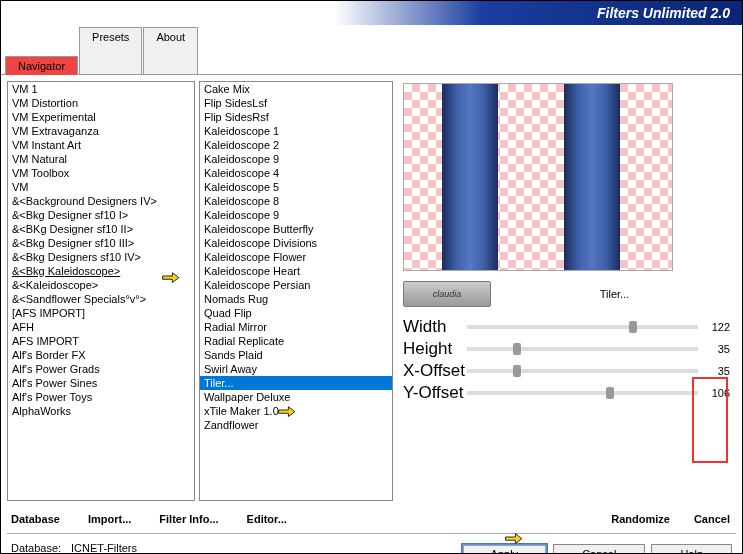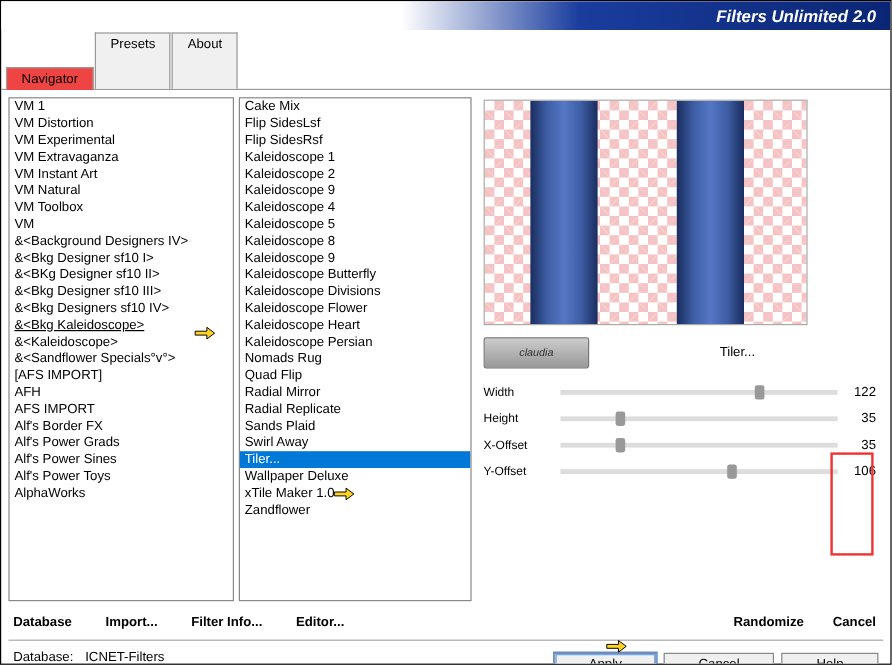--- a/index.html
+++ b/index.html
@@ -22,21 +22,21 @@
   linear-gradient(-45deg,#f5c3c3 25%,transparent 25%),
   linear-gradient(45deg,transparent 75%,#f5c3c3 75%),
   linear-gradient(-45deg,transparent 75%,#f5c3c3 75%);
   background-size:16px 16px;
   background-position:0 0,0 8px,8px -8px,-8px 0;
   position:relative;overflow:hidden;margin-bottom:4px;}
 .stripe{position:absolute;top:0;bottom:0;width:56px;background:linear-gradient(to right,#1a2d5e,#3e5ea5,#5577c5,#3e5ea5,#1a2d5e);}
 .stripe.s1{left:38px;}
 .stripe.s2{left:160px;}
 .label-row{display:flex;align-items:center;height:20px;margin-bottom:2px;}
-.label-row .lbl{font-size:10px;width:64px;}
+.label-row .lbl{font-size:17px;width:64px;}
 .label-row .slider{flex:1;height:4px;background:#ddd;position:relative;}
 .label-row .slider::after{content:"";position:absolute;width:8px;height:12px;background:#999;top:-4px;border-radius:2px;}
 .label-row.w .slider::after{left:70%;}
 .label-row.h .slider::after{left:20%;}
 .label-row.x .slider::after{left:20%;}
 .label-row.y .slider::after{left:60%;}
 .label-row .val{font-size:11px;width:32px;text-align:right;padding-left:6px;}
 .redbox{border:2px solid #e33;position:absolute;width:36px;height:86px;right:8px;top:296px;pointer-events:none;}
 .filter-title-row{display:flex;align-items:center;margin:10px 0 10px 0;}
 .stamp{width:88px;height:26px;background:linear-gradient(#ccc,#999);border:1px solid #777;border-radius:2px;font-size:9px;font-style:italic;color:#333;display:flex;align-items:center;justify-content:center;white-space:nowrap;margin-right:8px;}

